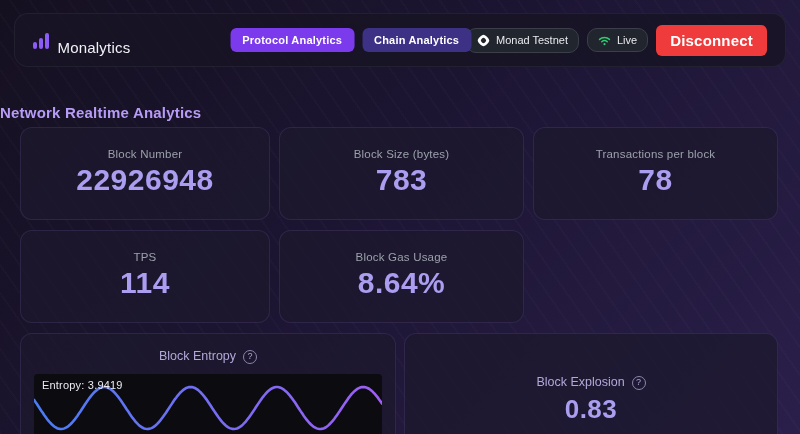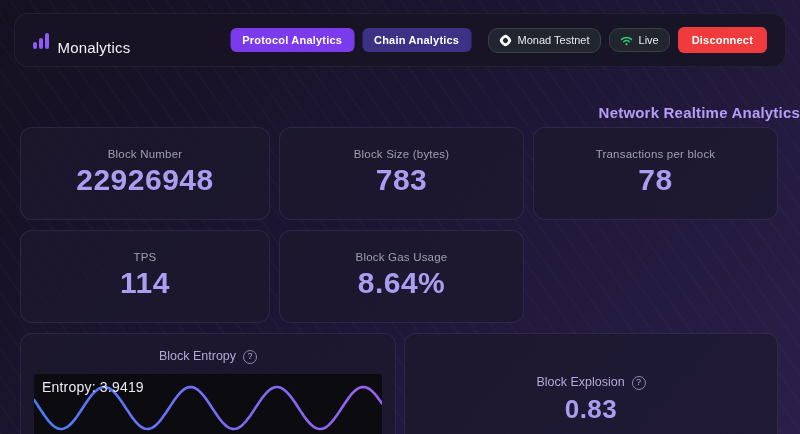--- a/index.html
+++ b/index.html
@@ -41,25 +41,25 @@
   .nav-btn{border:none;color:#fff;font-weight:700;font-size:11px;line-height:1;
     padding:6.5px 12px;border-radius:6px;font-family:inherit;cursor:pointer;letter-spacing:.2px;}
   .nav-btn.chain{background:#3c3184;}
   .nav-btn.protocol{background:#7c3aed;}
 
   .nav-right{margin-left:auto;display:flex;align-items:center;gap:8px;}
   .pill{display:flex;align-items:center;gap:6px;background:#21252d;border:1px solid #3a3f49;
     border-radius:10px;padding:5px 10px;color:#e8eaee;font-size:11px;cursor:pointer;}
   .wifi-icon path{stroke:var(--live-green);}
   .wifi-icon circle{fill:var(--live-green);}
-  .disconnect{background:var(--disconnect-red);color:#fff;font-weight:700;font-size:11px;
+  .disconnect{background:var(--disconnect-red);color:#fff;font-weight:700;font-size:15px;
     border:none;border-radius:6px;padding:7px 14px;font-family:inherit;cursor:pointer;letter-spacing:.2px;}
 
   
-  .page-title{position:absolute;top:104px;left:0;right:0;text-align:right;margin:0;
+  .page-title{position:absolute;top:104px;left:0;right:0;text-align:left;margin:0;
     font-size:15px;font-weight:700;color:var(--title-purple);letter-spacing:.2px;z-index:1;}
 
   
   .row{position:absolute;left:20px;display:grid;z-index:1;}
   .row1{top:127px;width:758px;grid-template-columns:250px 245px 245px;gap:9px;}
   .row2{top:230px;grid-template-columns:250px 245px;gap:9px;}
   .row3{top:333px;width:758px;grid-template-columns:376px 374px;gap:8px;}
 
   .card{
     background:rgba(29,24,44,0.74);
@@ -74,21 +74,21 @@
   .panel{height:140px;}
   .panel-title-row{display:flex;justify-content:center;align-items:center;gap:7px;
     color:#b3a8d9;font-size:12.5px;line-height:17px;}
   .help-icon{width:14px;height:14px;border:1px solid #8e85ad;border-radius:50%;
     display:inline-flex;align-items:center;justify-content:center;
     font-size:9px;color:#b3a8d9;cursor:pointer;flex:0 0 auto;}
 
   .entropy-card{padding-top:14px;}
   .chart-wrap{margin:9px 13px 0;height:80px;background:var(--chart-bg);
     border-radius:4px;position:relative;overflow:hidden;}
-  .entropy-reading{position:absolute;top:5px;left:8px;font-size:14px;color:#eceaf2;letter-spacing:.2px;}
+  .entropy-reading{position:absolute;top:5px;left:8px;font-size:11px;color:#eceaf2;letter-spacing:.2px;}
   .wave-svg{position:absolute;inset:0;width:100%;height:100%;display:block;}
 
   .explosion-card{padding-top:40px;display:flex;flex-direction:column;align-items:center;}
   .explosion-value{font-size:26px;line-height:30px;font-weight:700;color:var(--value-purple);
     margin-top:3px;letter-spacing:.5px;}
 </style>
 </head>
 <body>
 
 <header class="navbar">

